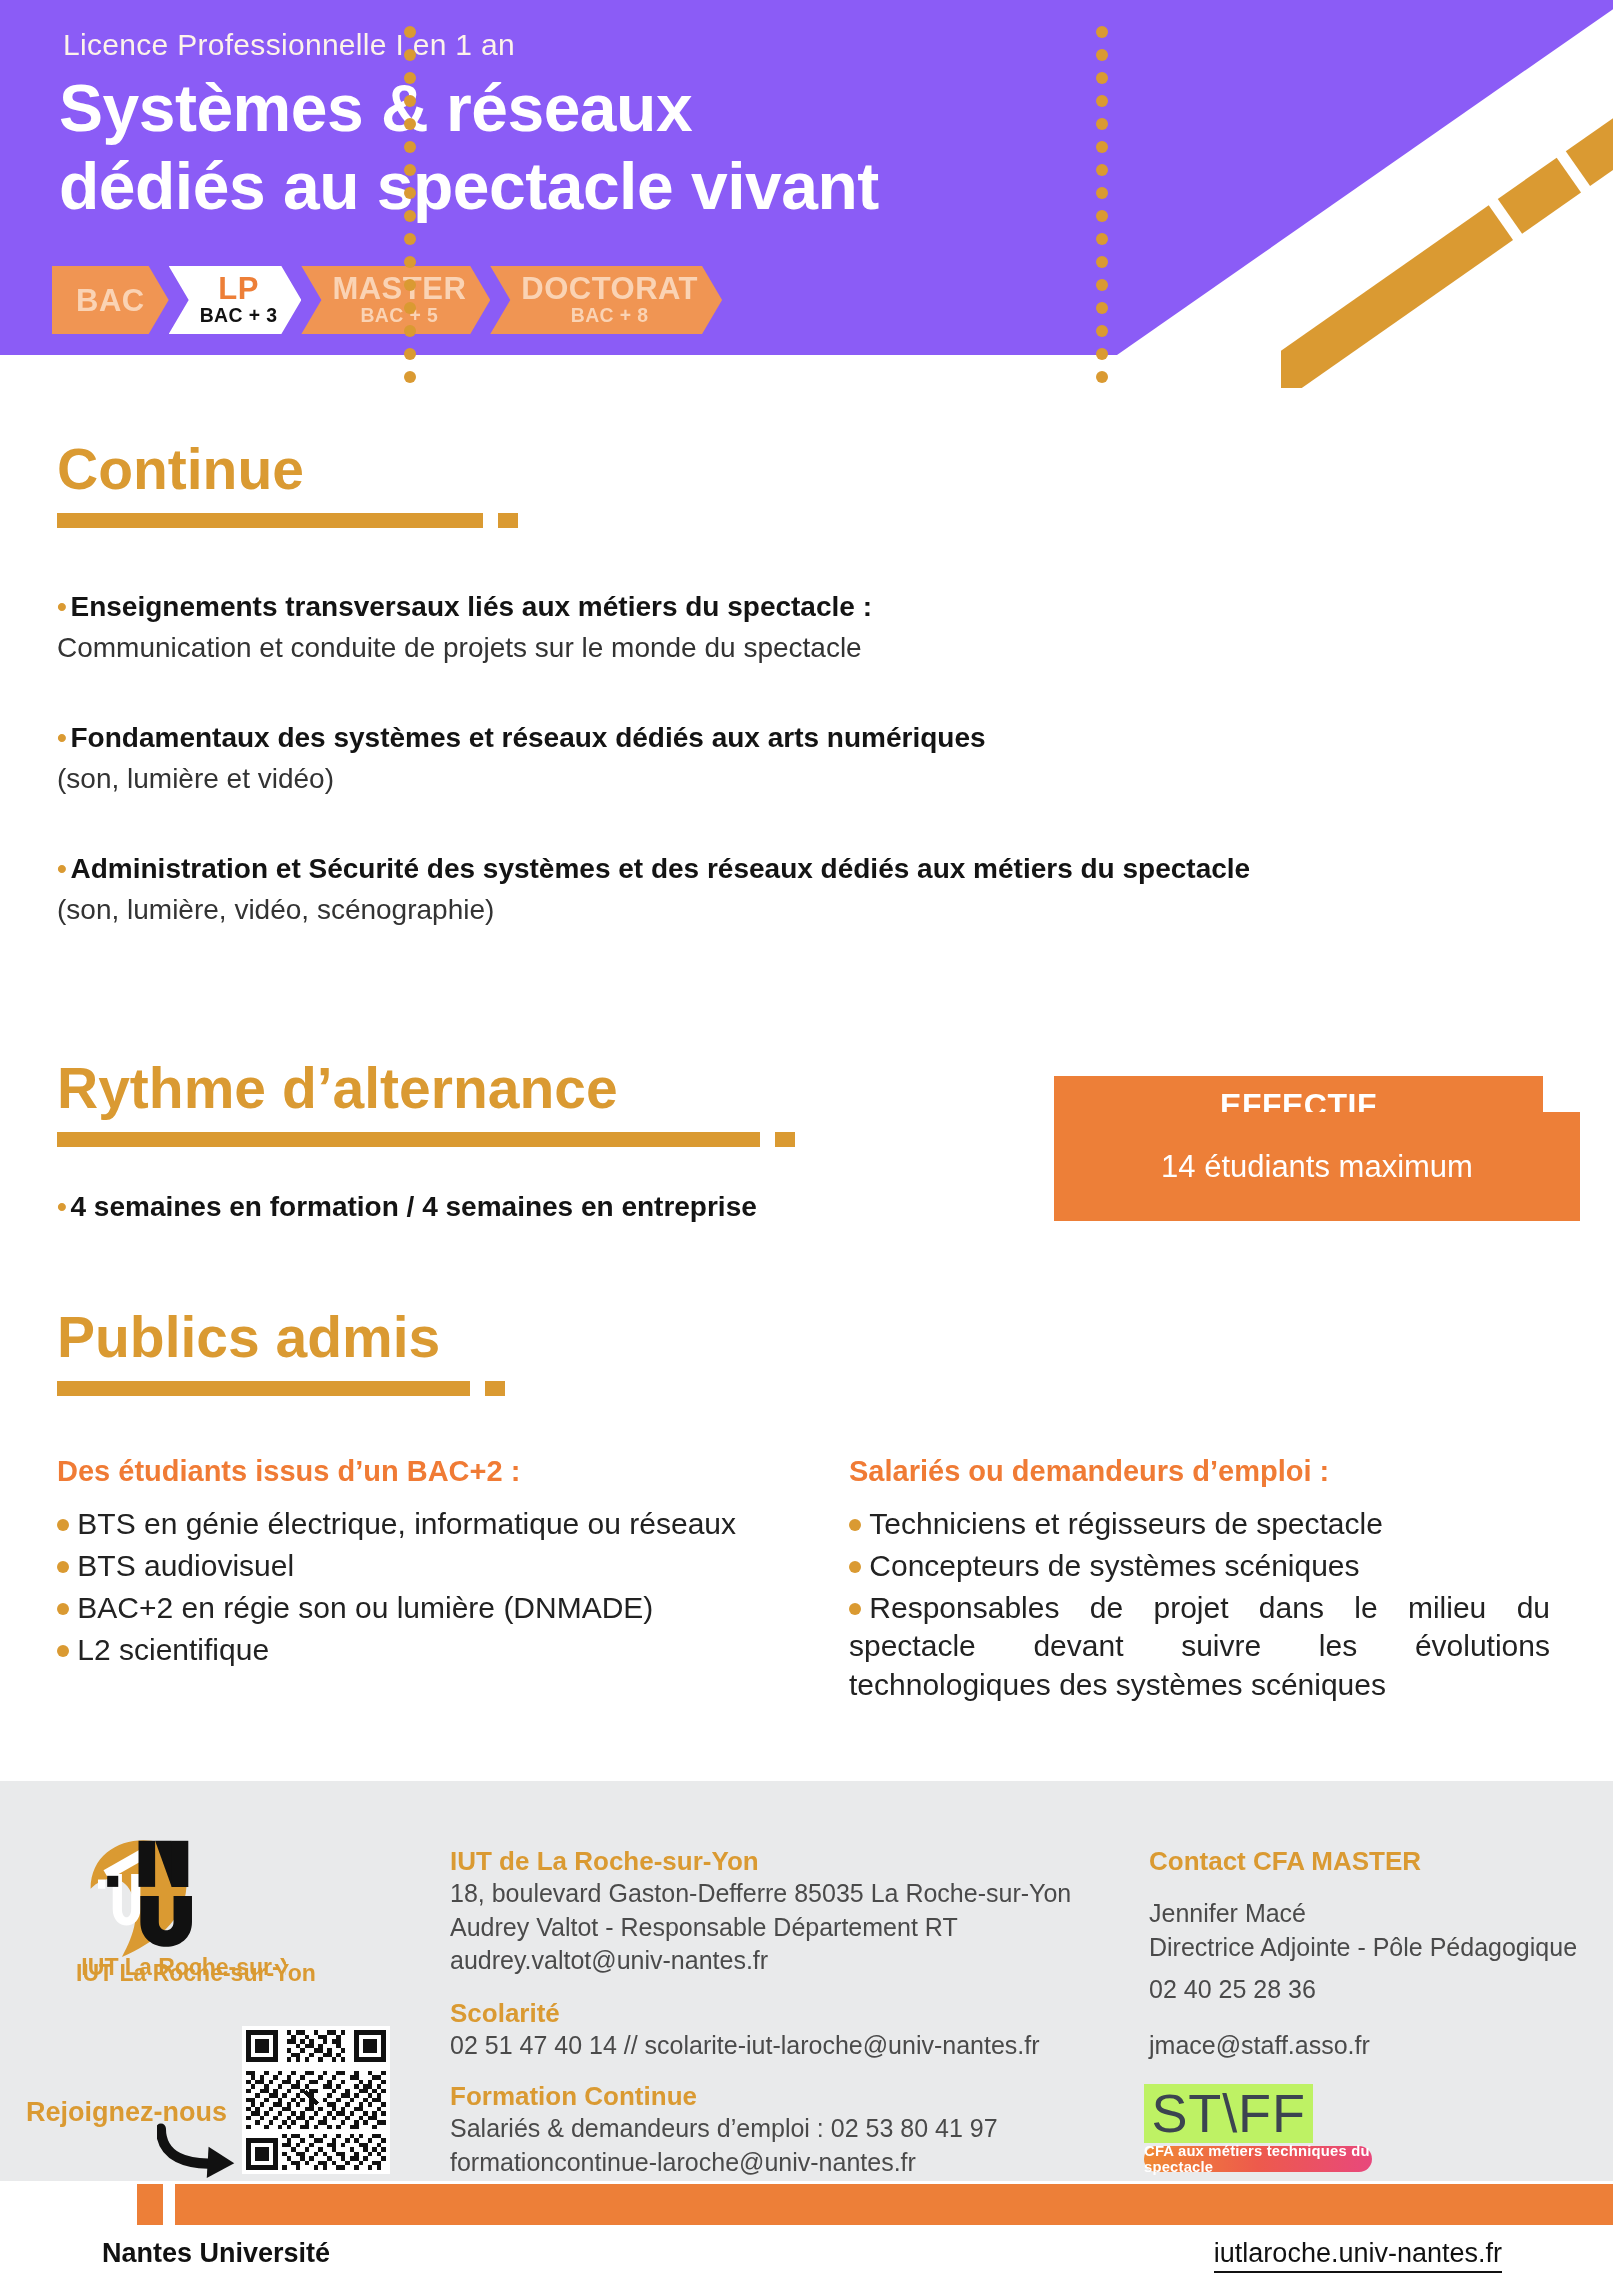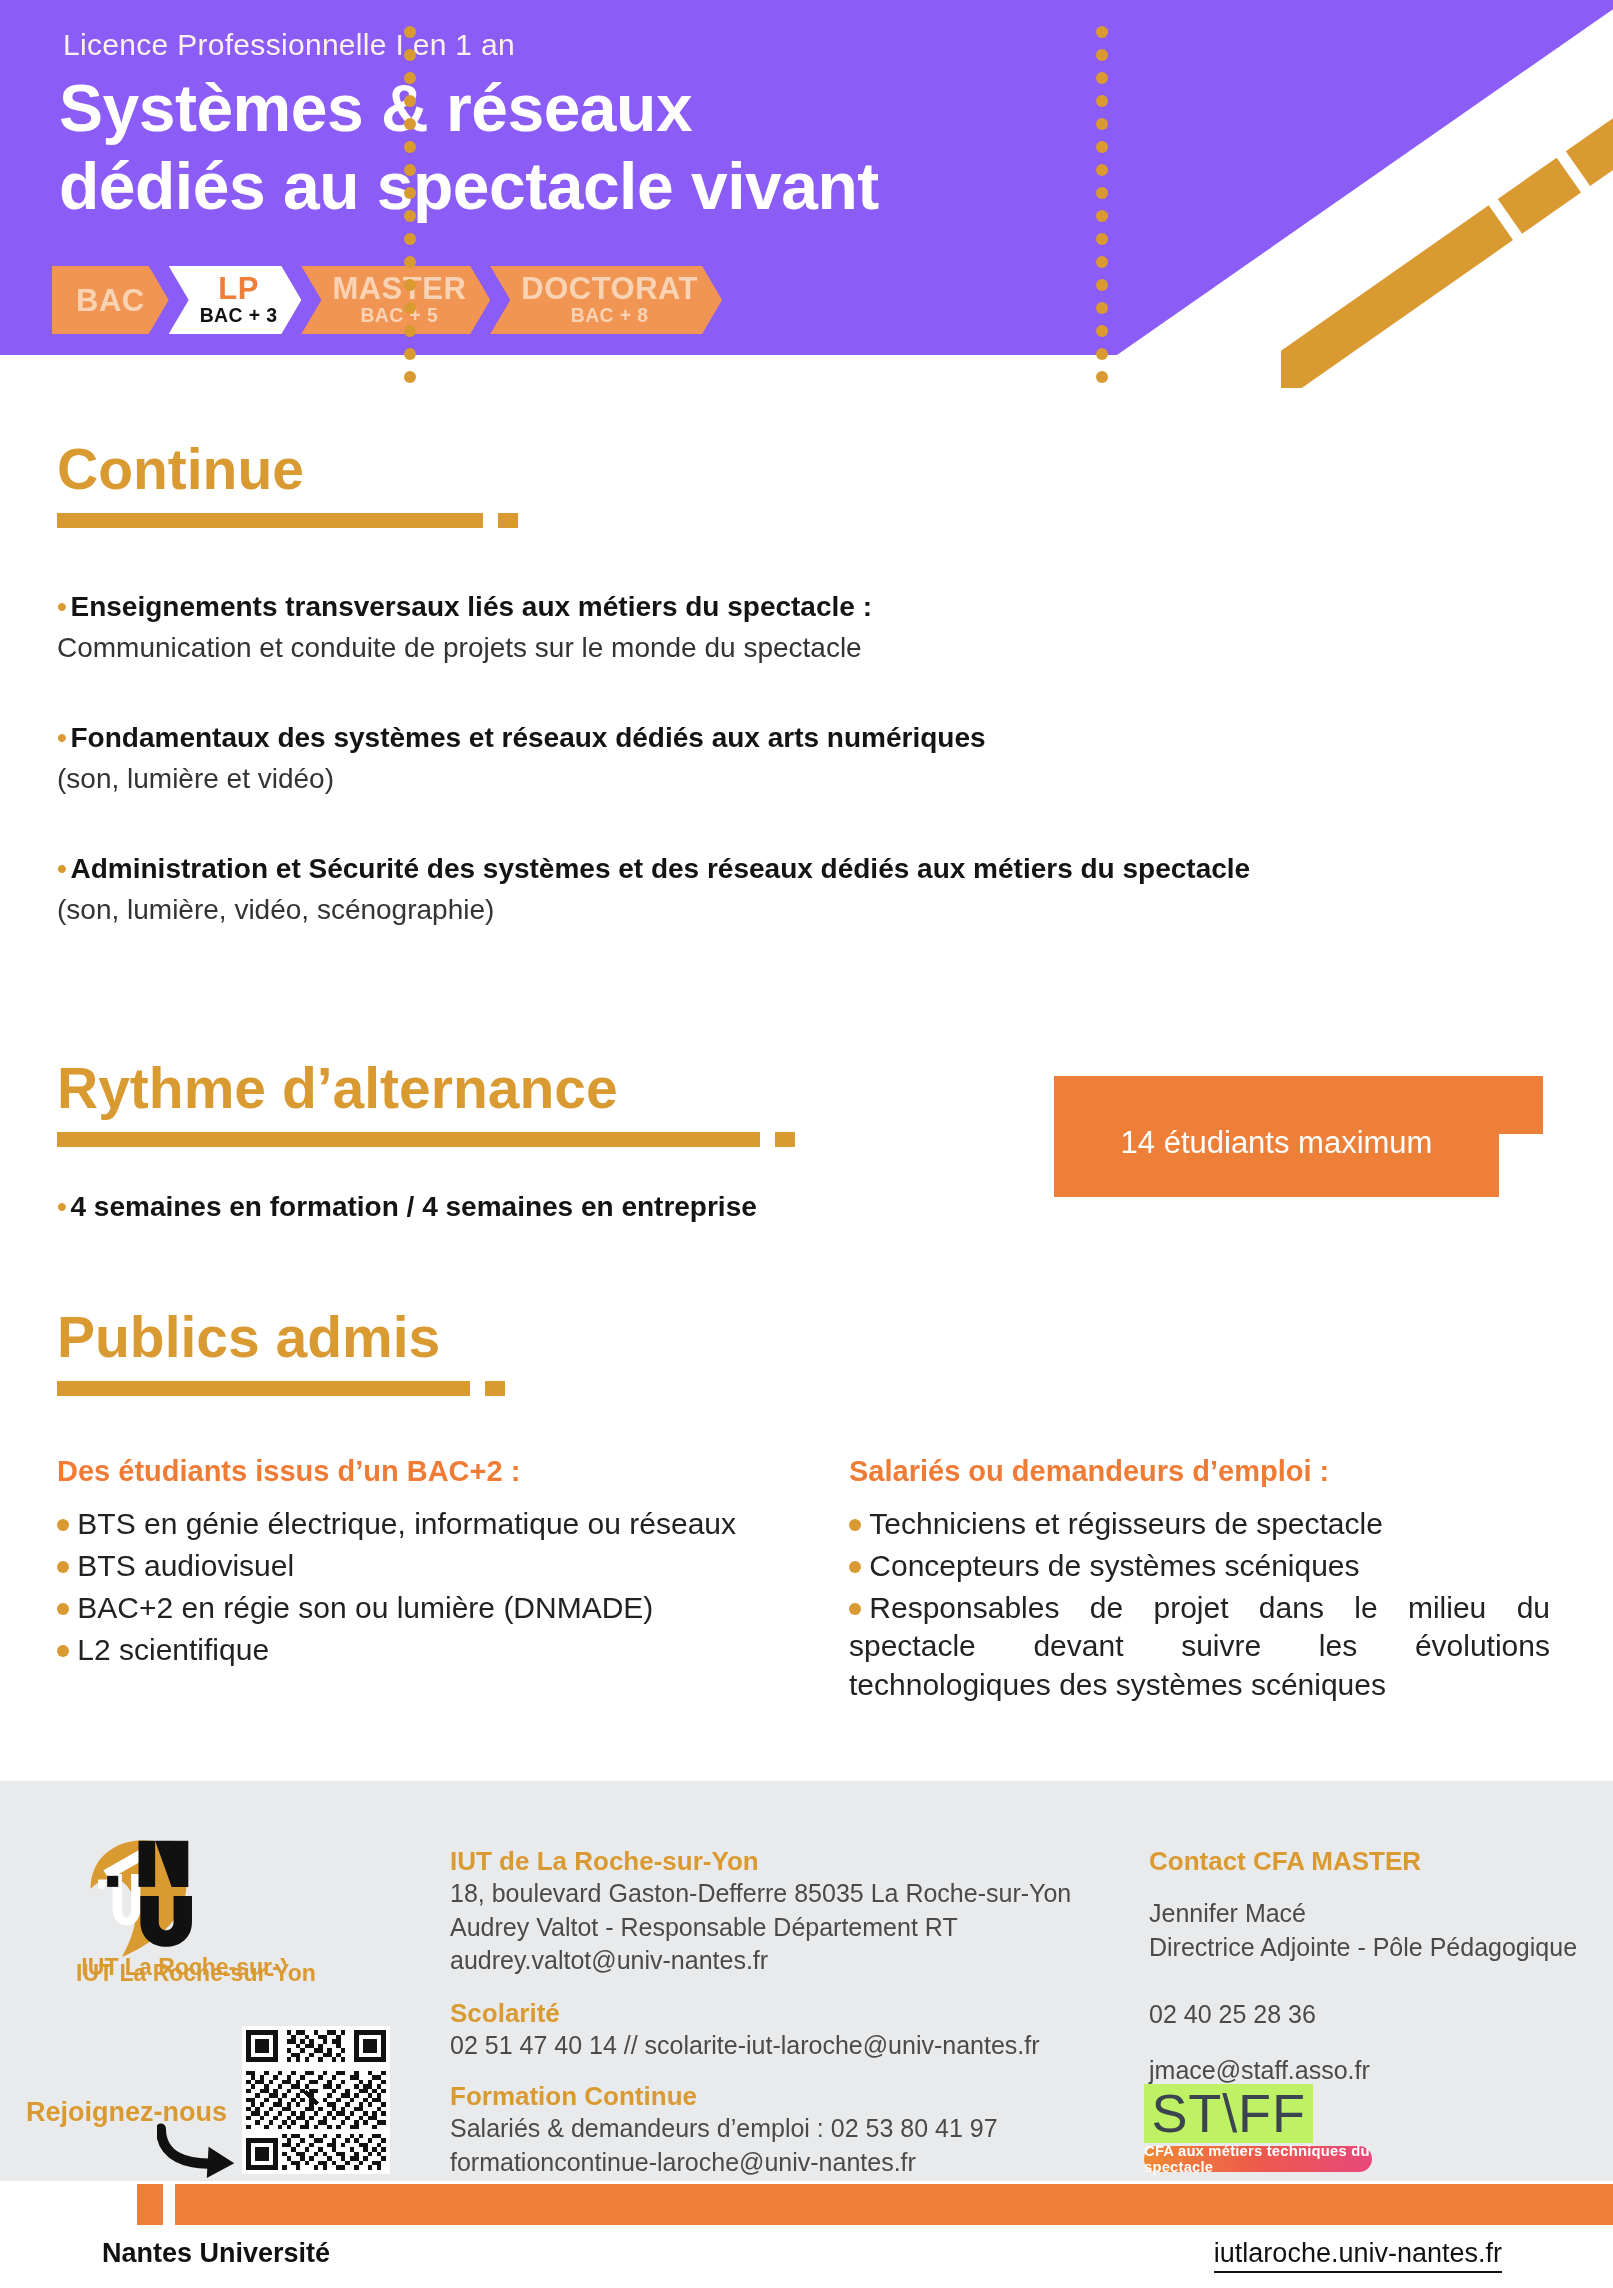--- a/index.html
+++ b/index.html
@@ -83,21 +83,21 @@
   .bul { color: #DA9A32; font-size: 28px; margin-right: 3.7px; }
 
   
   .eff-head {
     position: absolute; left: 1054px; top: 1076px; width: 489px; height: 58px;
     background: #ED7F38; color: #fff; font-weight: 700; font-size: 32px;
     display: flex; align-items: center; justify-content: center; letter-spacing: 0.5px;
     font-family: "Liberation Sans Narrow", "Liberation Sans", sans-serif;
   }
   .eff-body {
-    position: absolute; left: 1054px; top: 1088px; width: 445px; height: 109px;
+    position: absolute; left: 1054px; top: 1112px; width: 526px; height: 109px;
     background: #ED7F38; color: #fff; font-weight: 400; font-size: 31px;
     display: flex; align-items: center; justify-content: center;
     font-family: "Liberation Sans Narrow", "Liberation Sans", sans-serif;
   }
 
   
   .col-head {
     font-size: 29px; font-weight: 700; color: #F07B35; margin-bottom: 16.6px;
     font-family: "Liberation Sans Narrow", "Liberation Sans", sans-serif;
     white-space: nowrap;
@@ -602,21 +602,21 @@
   <div style="position:absolute; left:450px; top:2081px;">
     <div class="f-h2">Formation Continue</div>
     <div class="f-t2">Salariés &amp; demandeurs d’emploi : 02 53 80 41 97</div>
     <div class="f-t2">formationcontinue-laroche@univ-nantes.fr</div>
   </div>
 
   <div style="position:absolute; left:1149px; top:1846px;">
     <div class="f-h2">Contact CFA MASTER</div>
     <div class="f-t2" style="margin-top:20px;">Jennifer Macé</div>
     <div class="f-t2">Directrice Adjointe - Pôle Pédagogique</div>
-    <div class="f-t2" style="margin-top:34px;">02 40 25 28 36</div>
+    <div class="f-t2" style="margin-top:9px;">02 40 25 28 36</div>
     <div class="f-t2" style="margin-top:22px;">jmace@staff.asso.fr</div>
   </div>
 
   <div class="staff-logo">
     <div class="staff-word">ST\FF</div>
     <div class="staff-tag">CFA aux métiers techniques du spectacle</div>
   </div>
 
   <div class="bar-gap"></div>
   <div class="bar-main"></div>

